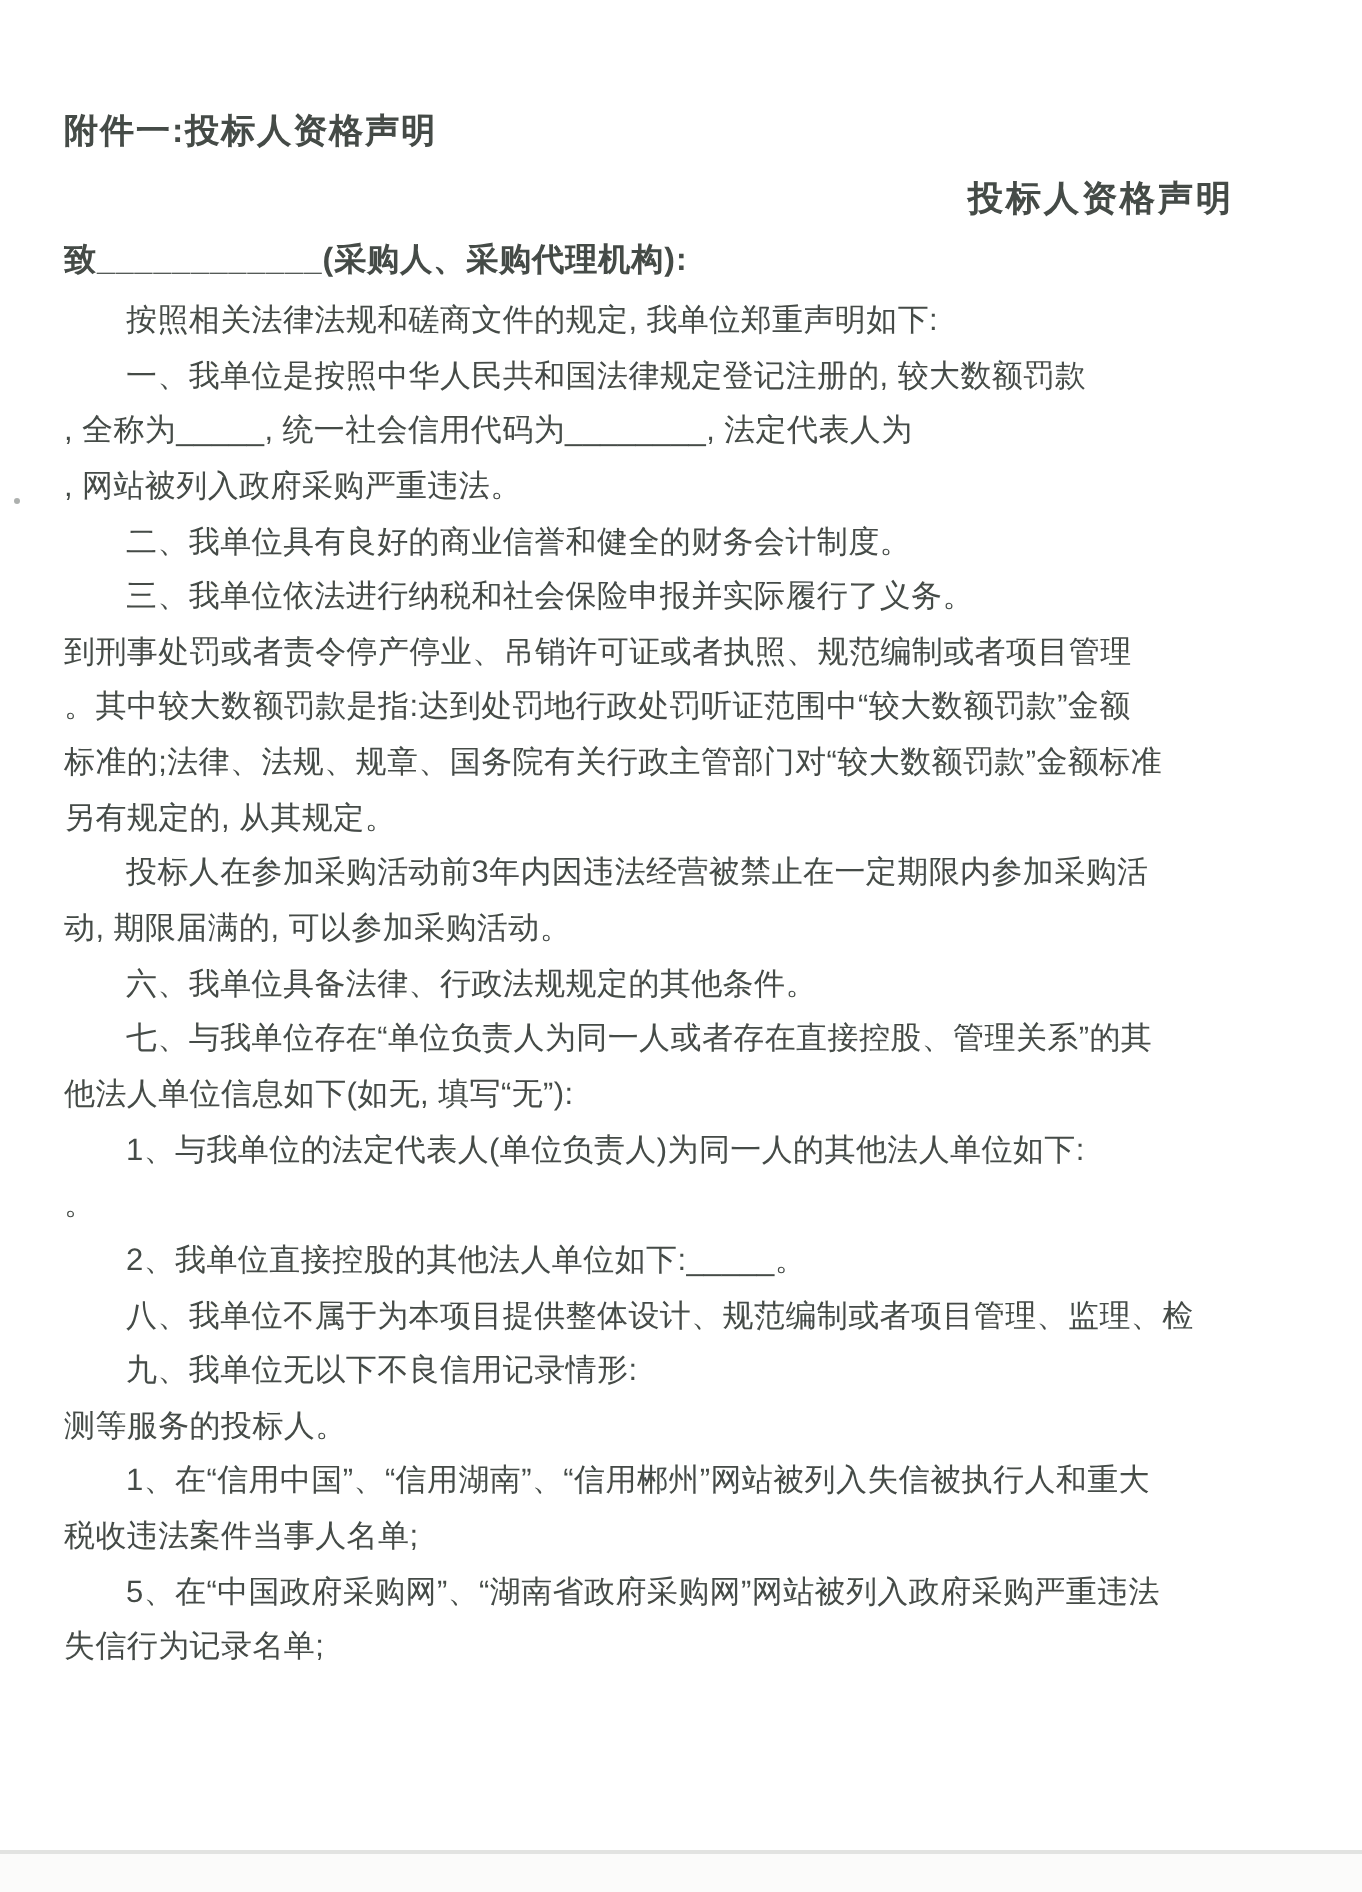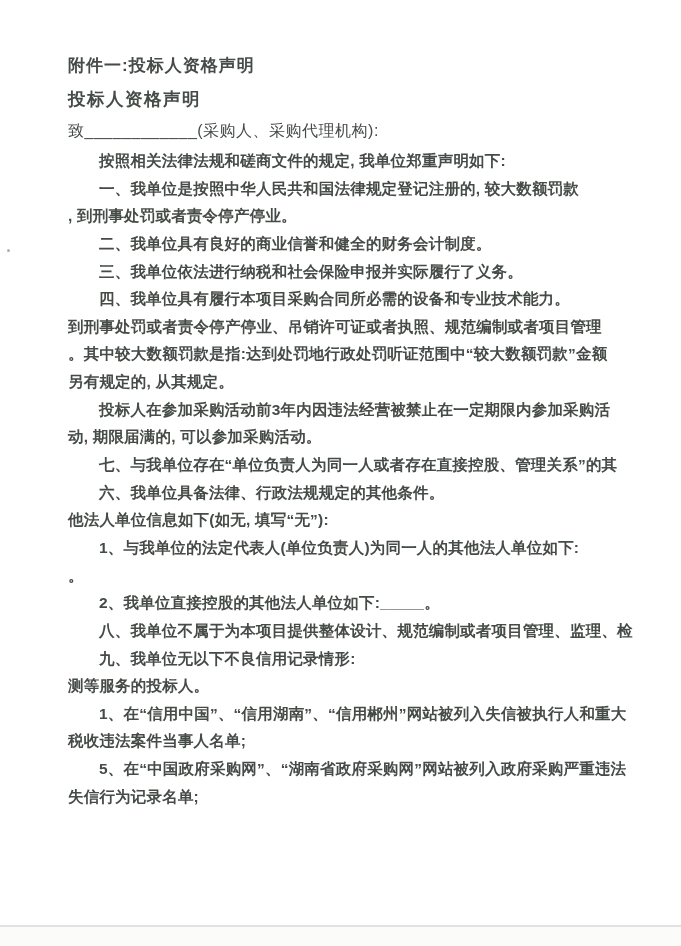--- a/index.html
+++ b/index.html
@@ -15,51 +15,51 @@
     position: relative;
   }
   .page {
     position: absolute;
     left: 0;
     top: 0;
     width: 681px;
     height: 946px;
     background: #ffffff;
     box-sizing: border-box;
-    padding: 52px 64px 0 68px;
+    padding: 52px 64px 0 32px;
     color: var(--text-color, #454b47);
   }
   .h1 {
     font-size: 17px;
     font-weight: 700;
     line-height: 28px;
     letter-spacing: 1px;
     text-align: left;
   }
   .h2 {
     font-size: 17.5px;
     font-weight: 700;
     line-height: 28px;
     letter-spacing: 1.5px;
-    text-align: left;
+    text-align: right;
     margin-top: 5px;
   }
   .salute {
     font-size: 16px;
-    font-weight: 400;
+    font-weight: 700;
     line-height: 28px;
     margin-top: 4px;
     letter-spacing: 0.5px;
   }
   .bodylines {
     margin-top: 2px;
   }
   .line {
     font-size: 15.5px;
-    font-weight: 700;
+    font-weight: 400;
     line-height: 27.65px;
     height: 27.65px;
     white-space: nowrap;
     letter-spacing: 0.2px;
   }
   .line.indent {
     padding-left: 31px;
   }
   .line.flush {
     padding-left: 0;
@@ -95,31 +95,32 @@
 </head>
 <body style="background: rgb(255, 255, 255);">
 
 <div class="page" style="--text-color: #454b47;">
   <div class="h1">附件一:投标人资格声明</div>
   <div class="h2">投标人资格声明</div>
   <div class="salute">致____________(采购人、采购代理机构):</div>
   <div class="bodylines">
       <div class="line indent">按照相关法律法规和磋商文件的规定, 我单位郑重声明如下:</div>
       <div class="line indent">一、我单位是按照中华人民共和国法律规定登记注册的, 较大数额罚款</div>
-      <div class="line flush">, 到刑事处罚或者责令停产停业。</div>
+      <div class="line flush">, 全称为_____, 统一社会信用代码为________, 法定代表人为</div>
+      <div class="line flush">, 网站被列入政府采购严重违法。</div>
       <div class="line indent">二、我单位具有良好的商业信誉和健全的财务会计制度。</div>
       <div class="line indent">三、我单位依法进行纳税和社会保险申报并实际履行了义务。</div>
-      <div class="line indent">四、我单位具有履行本项目采购合同所必需的设备和专业技术能力。</div>
       <div class="line flush">到刑事处罚或者责令停产停业、吊销许可证或者执照、规范编制或者项目管理</div>
       <div class="line flush">。其中较大数额罚款是指:达到处罚地行政处罚听证范围中“较大数额罚款”金额</div>
+      <div class="line flush">标准的;法律、法规、规章、国务院有关行政主管部门对“较大数额罚款”金额标准</div>
       <div class="line flush">另有规定的, 从其规定。</div>
       <div class="line indent">投标人在参加采购活动前3年内因违法经营被禁止在一定期限内参加采购活</div>
       <div class="line flush">动, 期限届满的, 可以参加采购活动。</div>
+      <div class="line indent">六、我单位具备法律、行政法规规定的其他条件。</div>
       <div class="line indent">七、与我单位存在“单位负责人为同一人或者存在直接控股、管理关系”的其</div>
-      <div class="line indent">六、我单位具备法律、行政法规规定的其他条件。</div>
       <div class="line flush">他法人单位信息如下(如无, 填写“无”):</div>
       <div class="line indent">1、与我单位的法定代表人(单位负责人)为同一人的其他法人单位如下:</div>
       <div class="line flush">。</div>
       <div class="line indent">2、我单位直接控股的其他法人单位如下:_____。</div>
       <div class="line indent">八、我单位不属于为本项目提供整体设计、规范编制或者项目管理、监理、检</div>
       <div class="line indent">九、我单位无以下不良信用记录情形:</div>
       <div class="line flush">测等服务的投标人。</div>
       <div class="line indent">1、在“信用中国”、“信用湖南”、“信用郴州”网站被列入失信被执行人和重大</div>
       <div class="line flush">税收违法案件当事人名单;</div>
       <div class="line indent">5、在“中国政府采购网”、“湖南省政府采购网”网站被列入政府采购严重违法</div>

